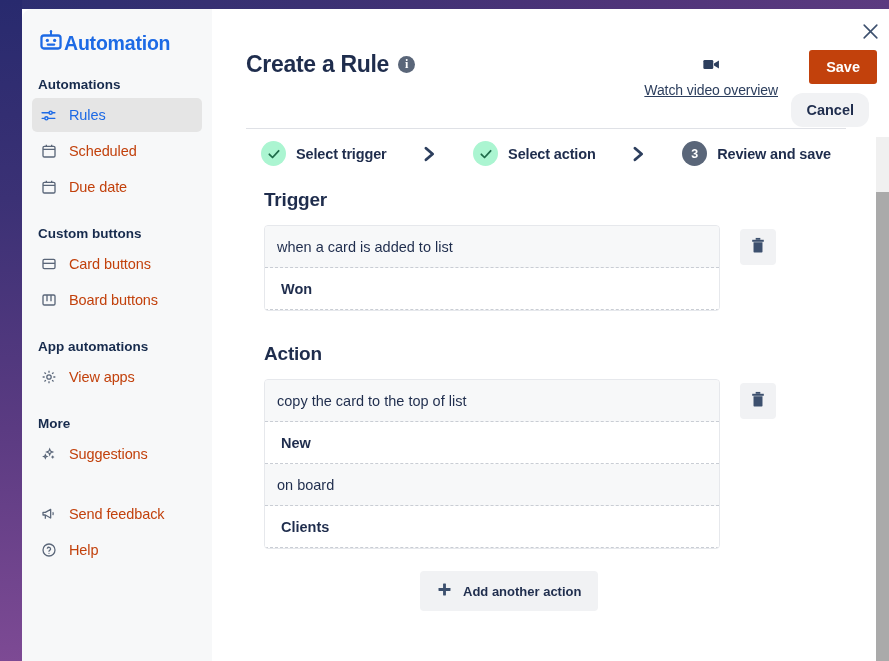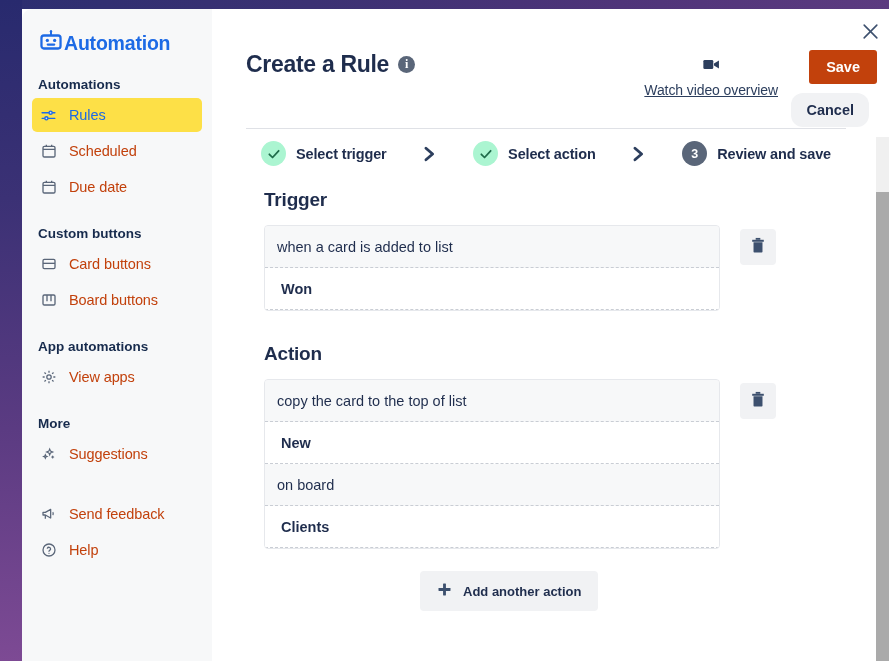--- a/index.html
+++ b/index.html
@@ -37,21 +37,21 @@
     font-size: 13.5px; font-weight: 700; color:#172b4d;
     padding: 0 0 0 16px; margin-top: 22px; margin-bottom: 6px;
   }
   .nav-item {
     display:flex; align-items:center; gap:12px;
     height: 34px; margin: 2px 10px; padding: 0 8px;
     border-radius: 5px; cursor: pointer;
   }
   .nav-item .lbl { font-size: 14.5px; color:#c2410c; letter-spacing:-0.1px;}
   .nav-item .ico { width:17px; height:17px; display:flex; align-items:center; justify-content:center; flex:0 0 auto;}
-  .nav-item.active { background:#fde047; }
+  .nav-item.active { background:#e5e5e5; }
   .nav-item.active .lbl { color:#1d6ae5; }
   .nav-item.active .ico svg { stroke:#1d6ae5; }
   .nav-gap { height: 22px; }
 
   
   .main {
     position: absolute; left: 212px; top: 9px;
     width: 677px; height: 652px; background:#ffffff;
   }
   .close-x {

